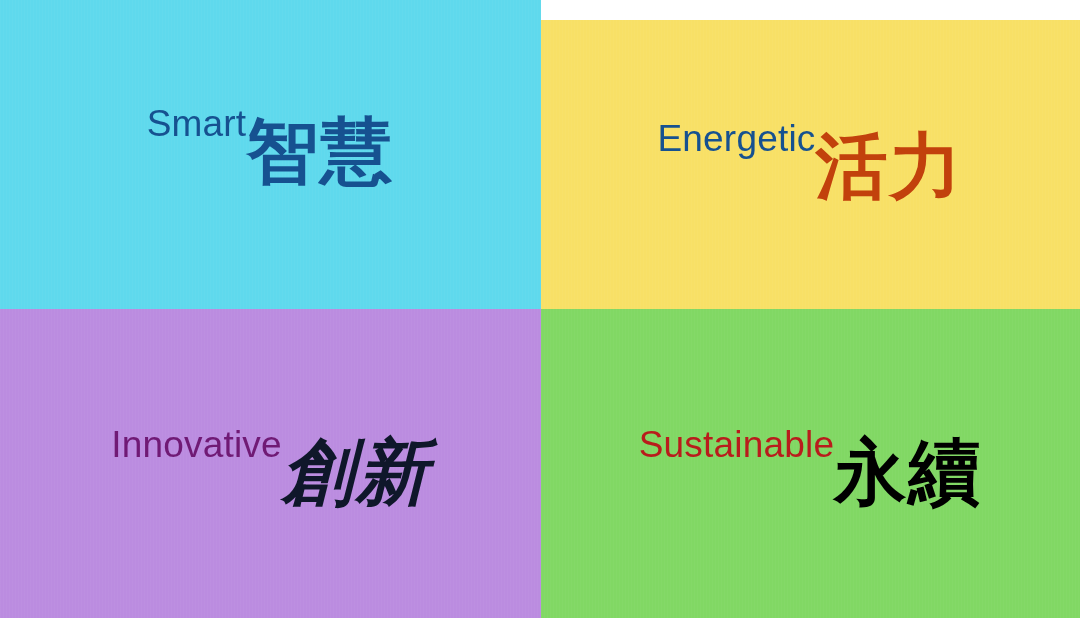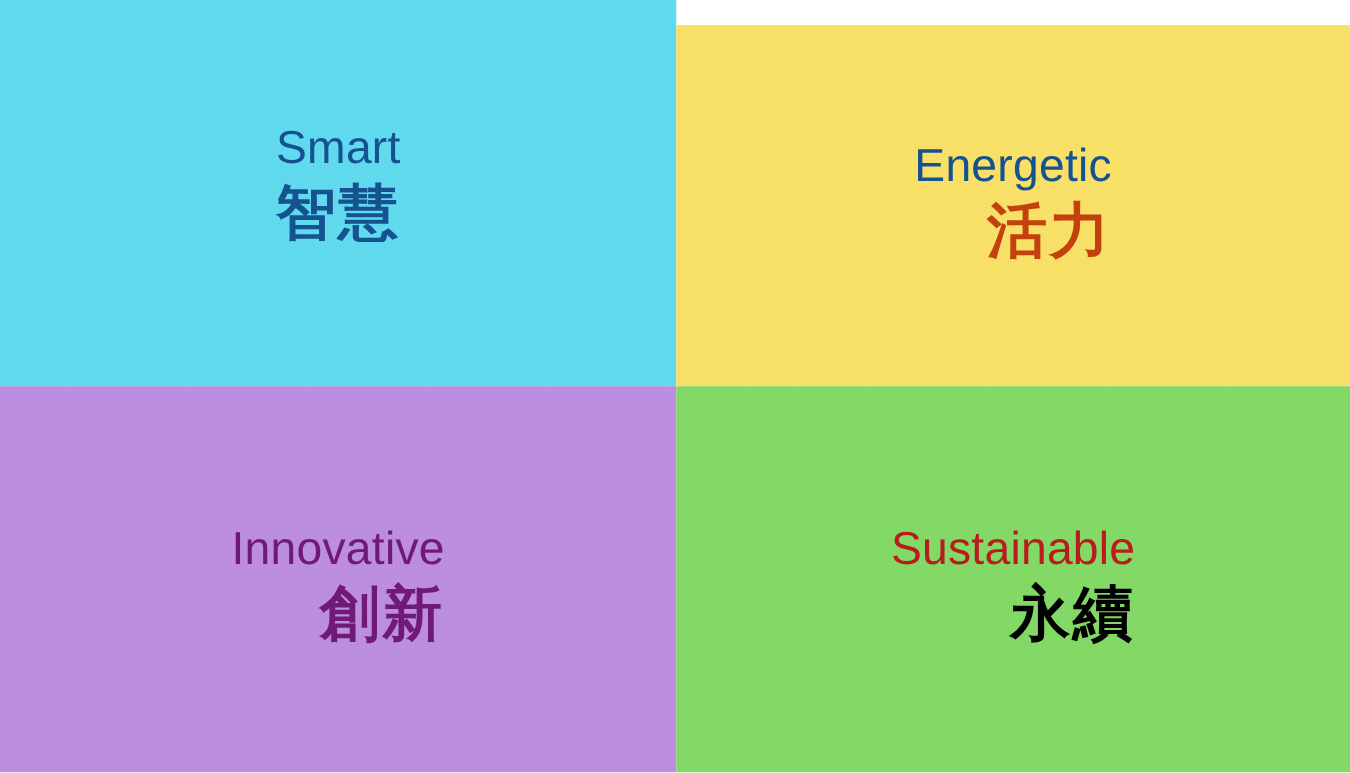--- a/index.html
+++ b/index.html
@@ -45,37 +45,37 @@
         rgba(255,255,255,0.55) 0px,
         rgba(255,255,255,0.55) 1px,
         rgba(0,0,0,0) 1px,
         rgba(0,0,0,0) 3px);
   }
 
   .quad-inner {
     position: relative;
     z-index: 2;
     display: flex;
-    flex-direction: column;
-    align-items: flex-end;
+    flex-direction: row;
+    align-items: flex-start;
     line-height: 1;
   }
 
   .label-en {
     font-family: "Liberation Sans", "DejaVu Sans", sans-serif;
     font-size: 37px;
     font-weight: 400;
     letter-spacing: 0.2px;
     line-height: 1.05;
     white-space: nowrap;
   }
 
   .label-cjk {
     font-family: "DejaVu Sans", "Liberation Sans", sans-serif;
-    font-size: 48px;
+    font-size: 72px;
     font-weight: 700;
     letter-spacing: 2px;
     line-height: 1.12;
     margin-top: 6px;
     white-space: nowrap;
   }
 
   
   #quad-smart       .quad-inner { transform: translateY(-6px); }
   #quad-energetic   .quad-inner { transform: translateY(-1px); }
@@ -97,21 +97,21 @@
   <div class="quad" id="quad-energetic" style="background-color: rgb(248, 224, 102); margin-top: 20px;">
     <div class="quad-inner">
       <div class="label-en" style="color: rgb(22, 81, 144);">Energetic</div>
       <div class="label-cjk" style="color: #c2410c;">活力</div>
     </div>
   </div>
 
   <div class="quad" id="quad-innovative" style="background-color: rgb(187, 140, 224);">
     <div class="quad-inner">
       <div class="label-en" style="color: #701a75;">Innovative</div>
-      <div class="label-cjk" style="color: #701a75;">創新</div>
+      <div class="label-cjk" style="color: #0f172a; font-style: italic;">創新</div>
     </div>
   </div>
 
   <div class="quad" id="quad-sustainable" style="background-color: rgb(129, 216, 100);">
     <div class="quad-inner">
       <div class="label-en" style="color: #b91c1c;">Sustainable</div>
       <div class="label-cjk" style="color: #000000;">永續</div>
     </div>
   </div>
 

